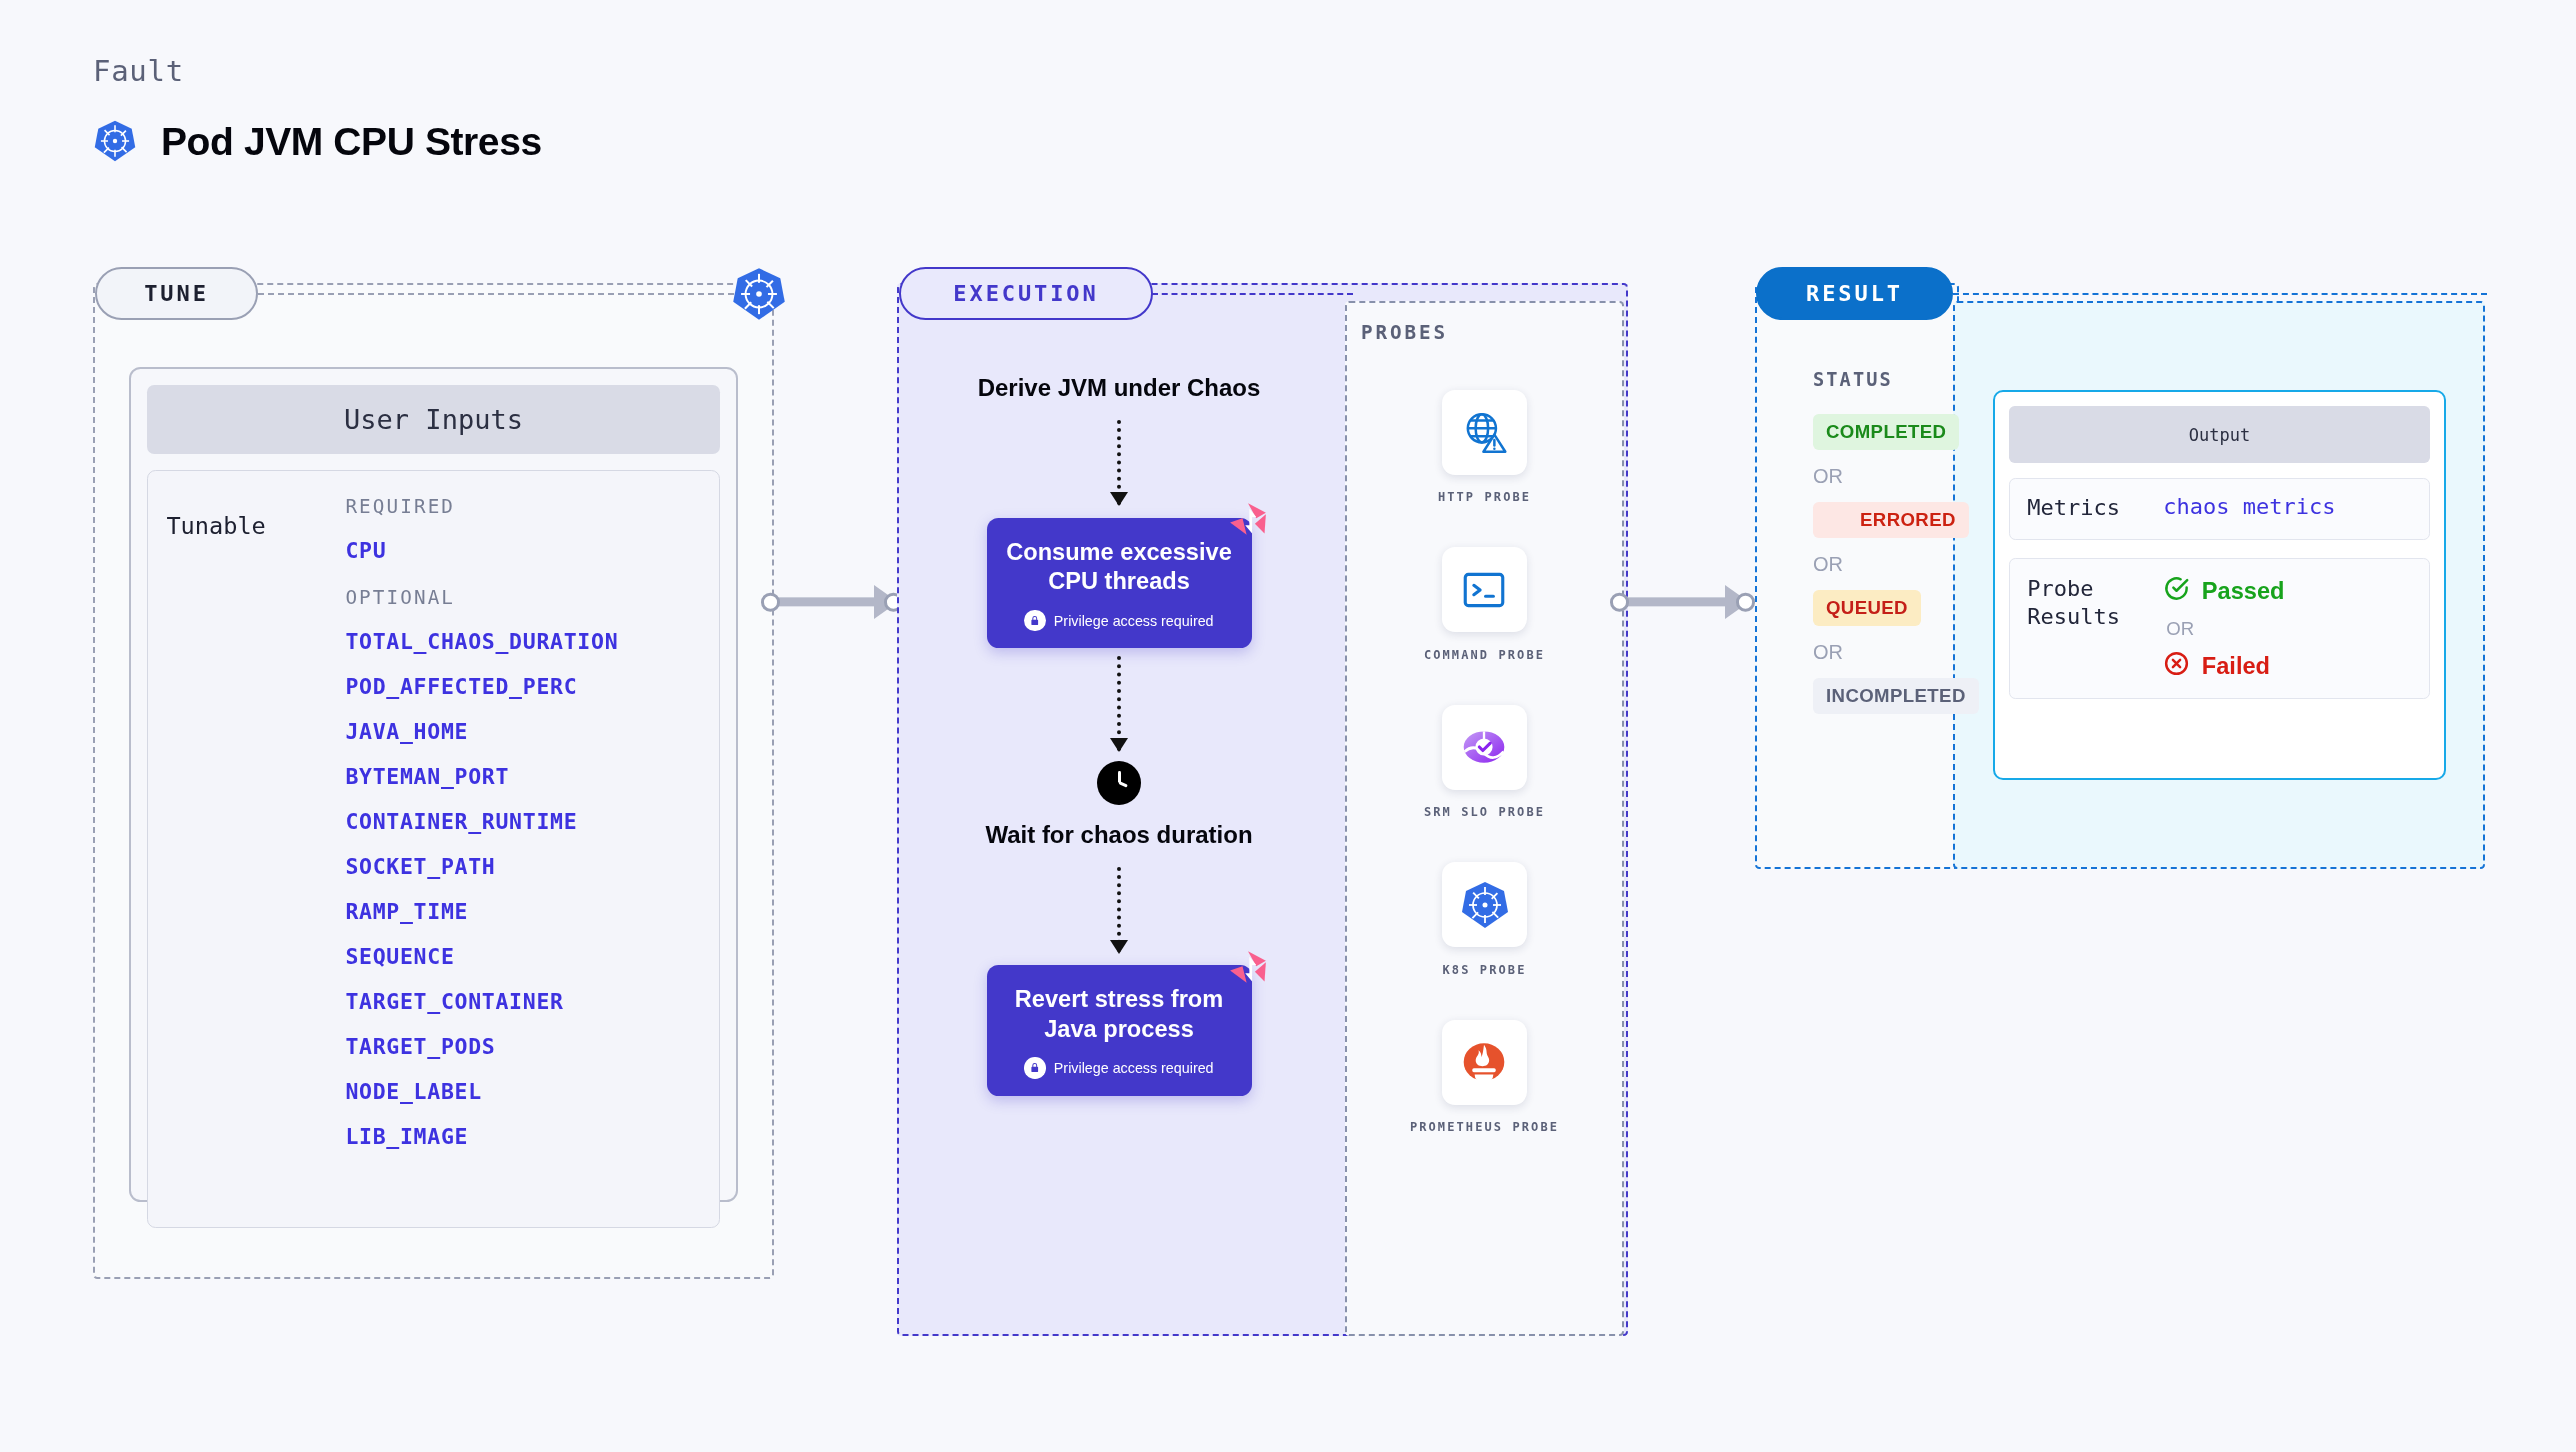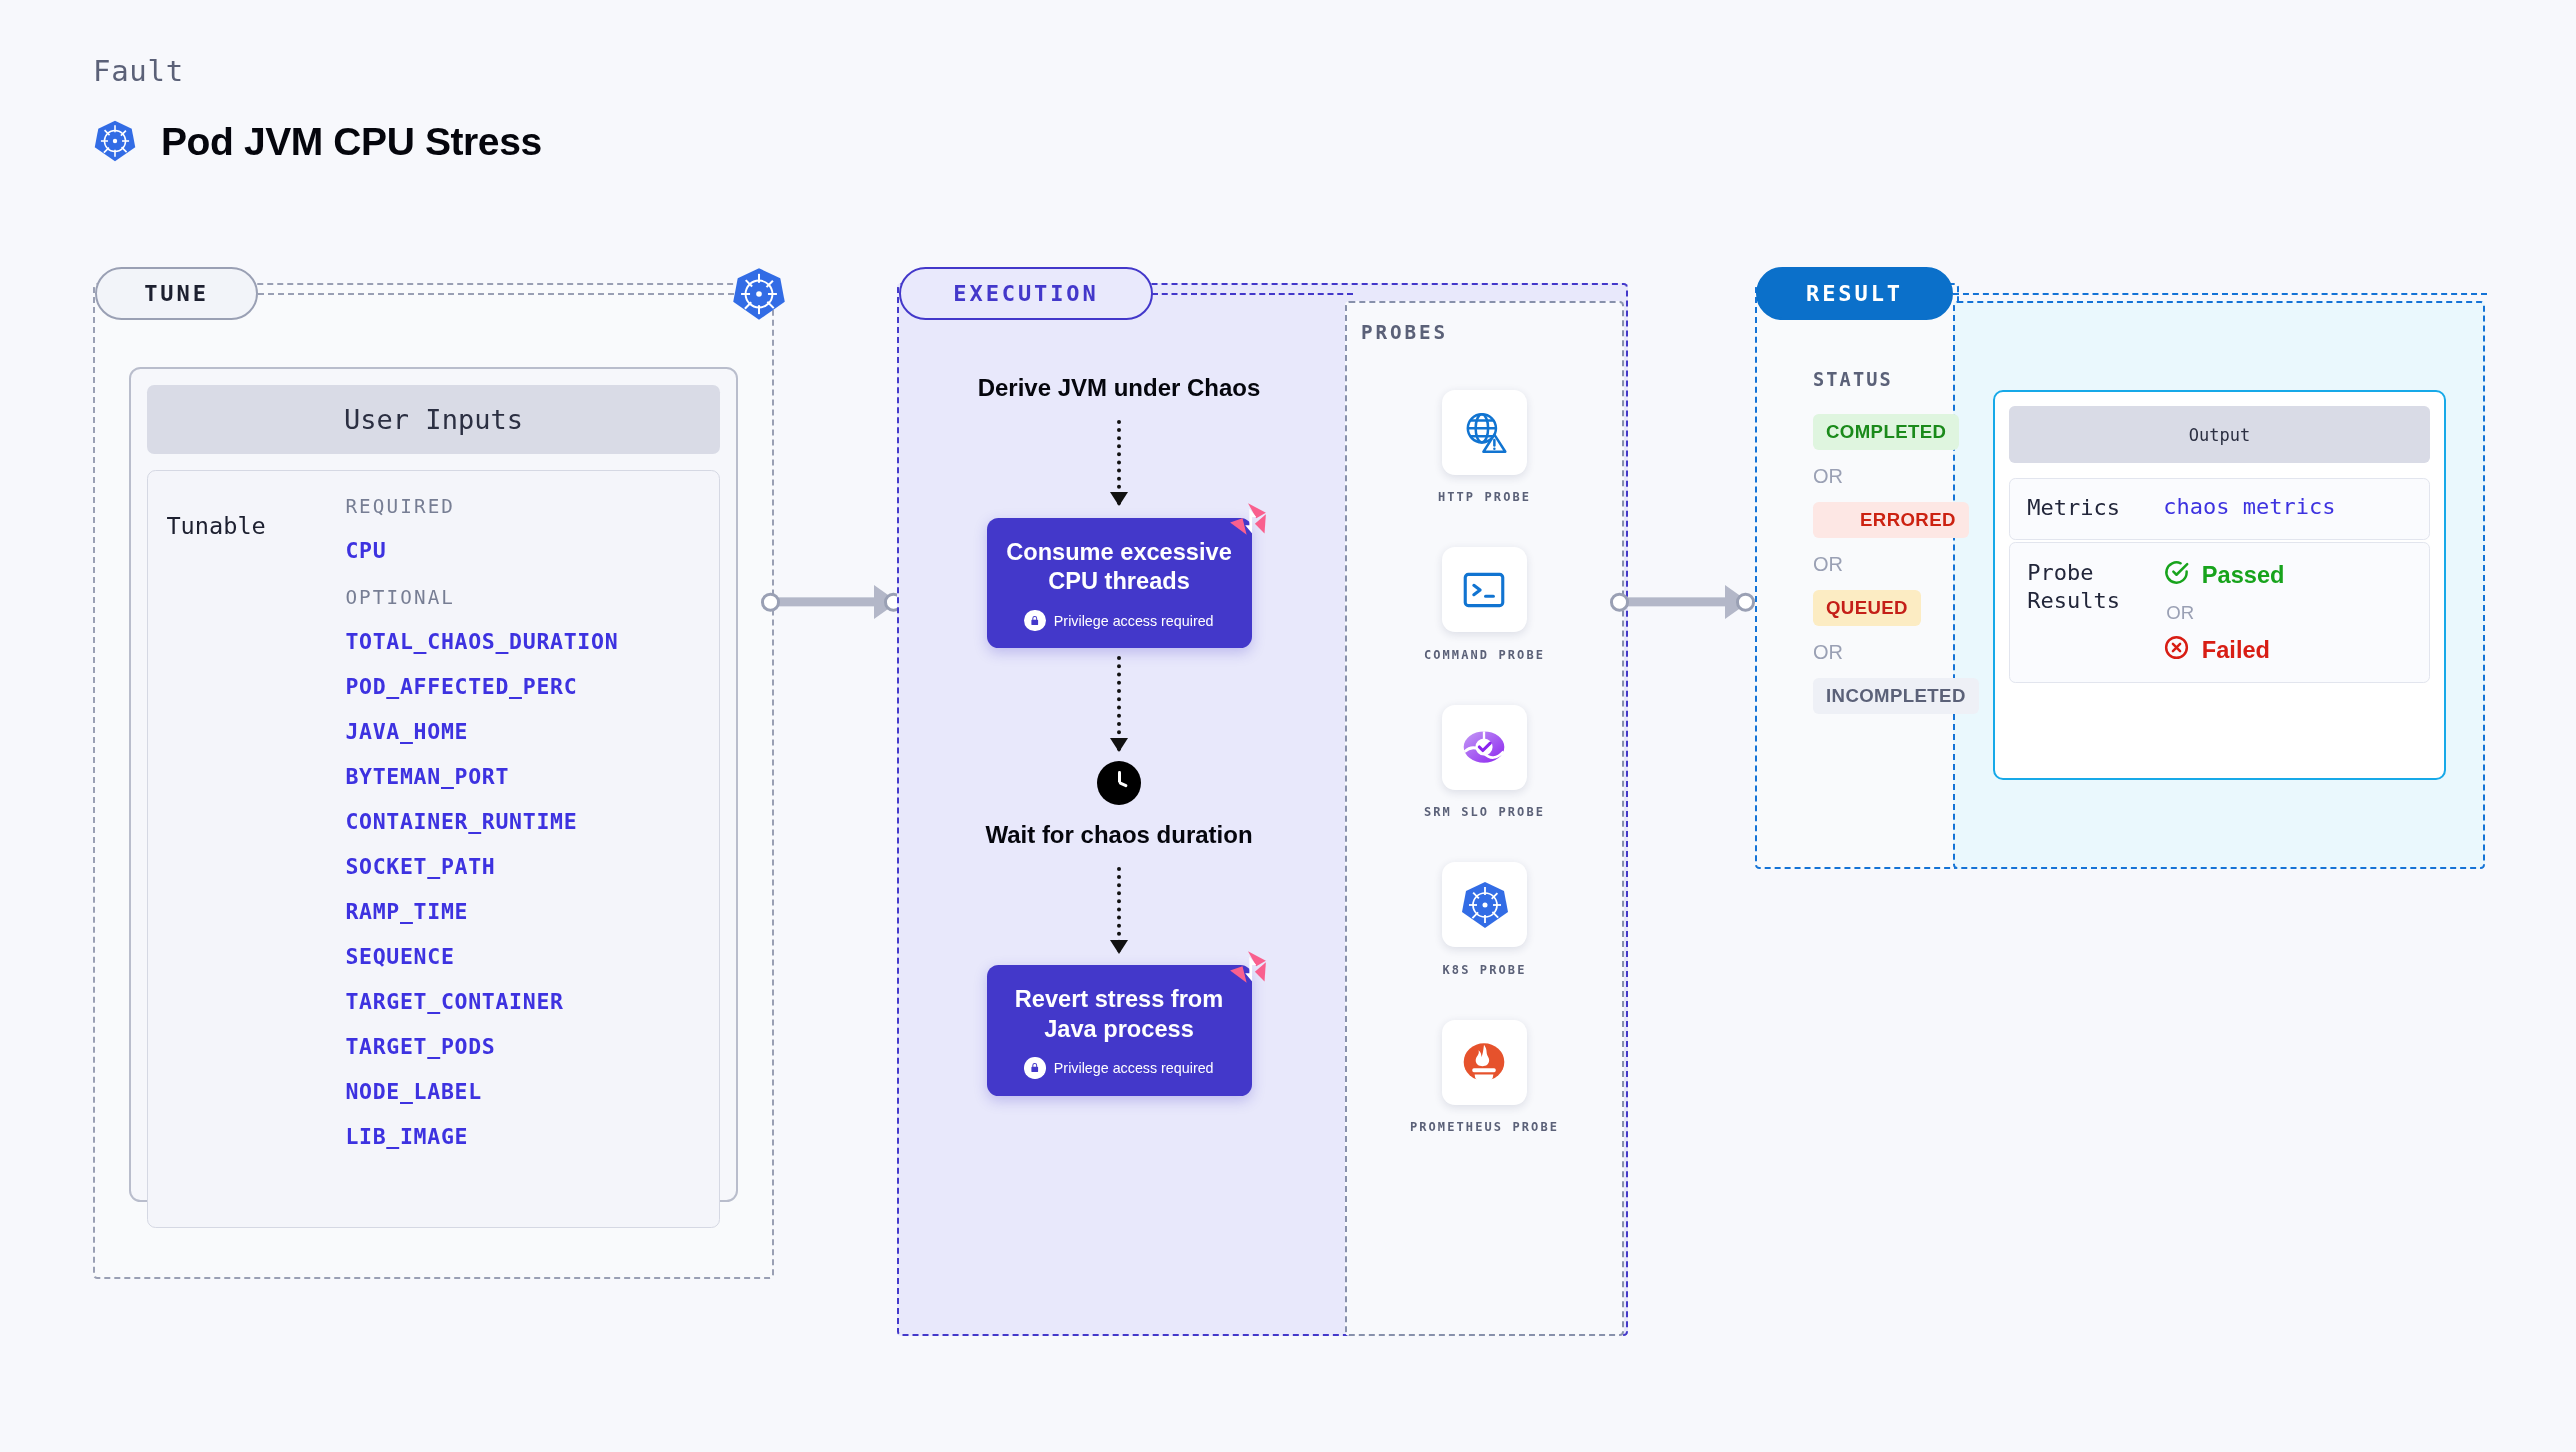--- a/index.html
+++ b/index.html
@@ -379,21 +379,21 @@
     font-size: 17px;
     color: #2b2f42;
     margin-bottom: 14.3px;
   }
   .out-row {
     border: 1.4px solid #e2e5ee;
     border-radius: 6.4px;
     background: #fafbfe;
     display: flex;
     padding: 15.8px 17px;
-    margin-bottom: 2px;
+    margin-bottom: 18px;
   }
   .out-key {
     width: 136px;
     font-family: "DejaVu Sans Mono", monospace;
     font-size: 22px;
     color: #22263a;
     line-height: 1.3;
   }
   .out-val-link {
     font-family: "DejaVu Sans Mono", monospace;

